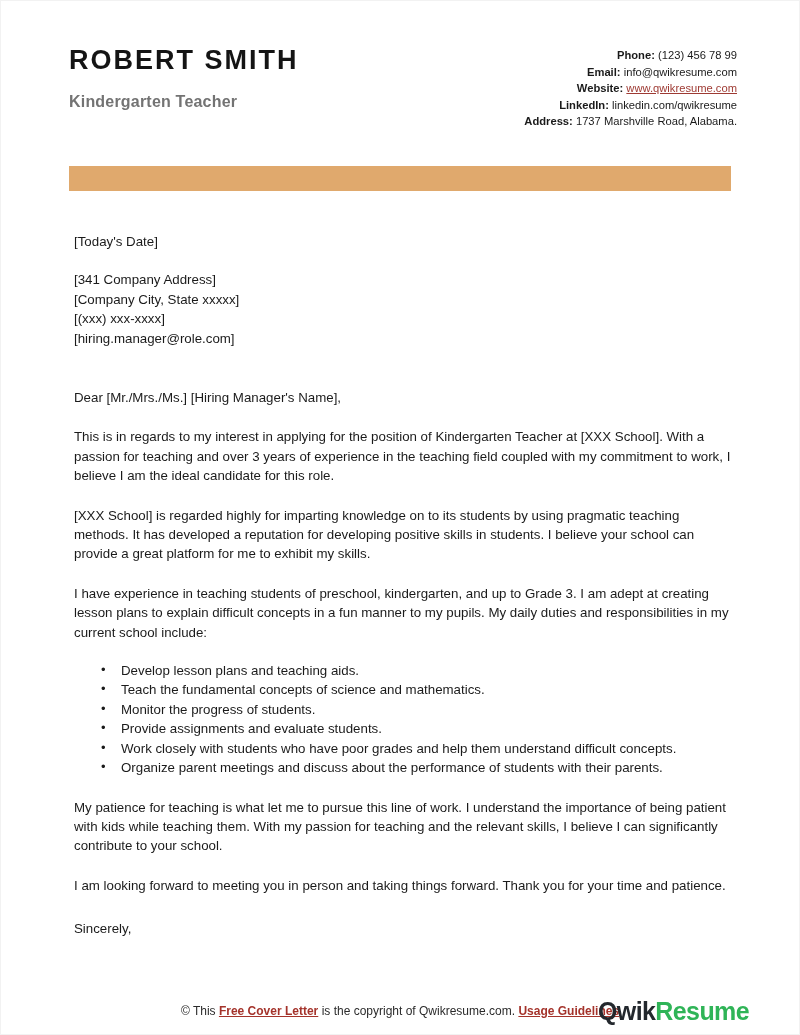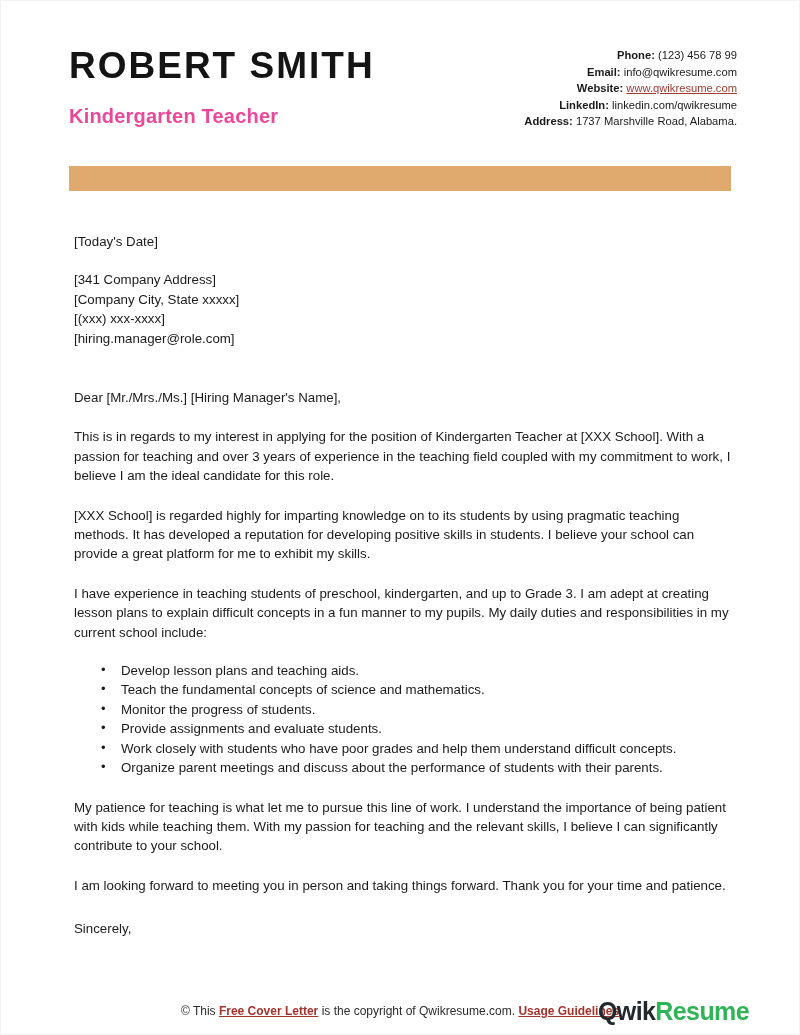--- a/index.html
+++ b/index.html
@@ -21,32 +21,32 @@
 
   
   .header {
     display: flex;
     justify-content: space-between;
     align-items: flex-start;
     padding: 38px 62px 0 68px;
   }
   .identity { padding-top: 6px; }
   .name {
-    font-size: 37px;
+    font-size: 27px;
     font-weight: bold;
     letter-spacing: 2.0px;
     color: #141414;
     line-height: 1.15;
     margin: 0;
     white-space: nowrap;
   }
   .job-title {
-    font-size: 20px;
-    font-weight: bold;
-    color: #ec4899;
+    font-size: 16px;
+    font-weight: bold;
+    color: #737373;
     letter-spacing: 0.2px;
     margin: 17px 0 0 0;
     line-height: 1.15;
   }
 
   .contact {
     text-align: right;
     font-size: 11.2px;
     line-height: 16.6px;
     color: #1a1a1a;

